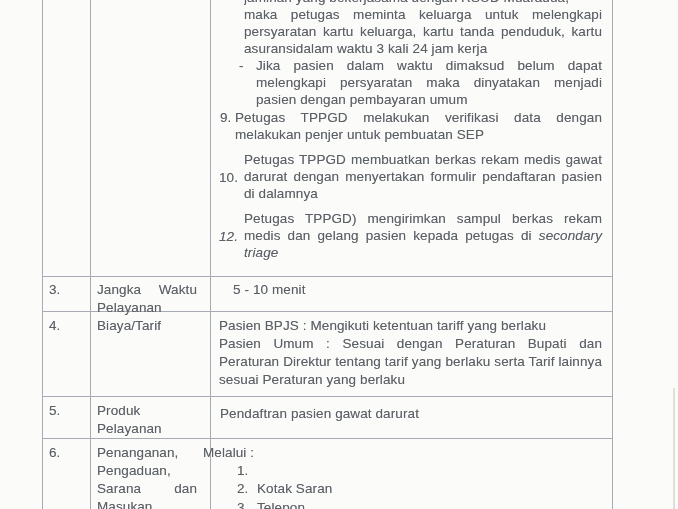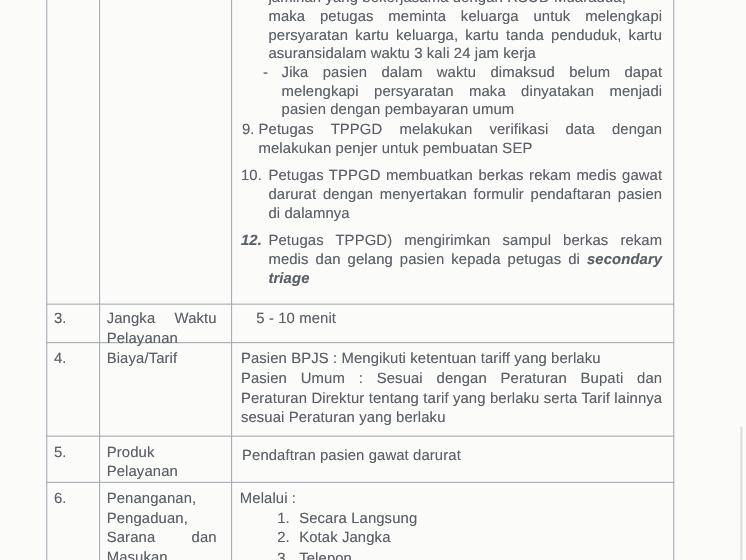--- a/index.html
+++ b/index.html
@@ -22,24 +22,24 @@
   .row-label{width:120px;padding:0 14px 0 6px;text-align:justify;line-height:18px;}
   
   .cont{margin-left:26px;}
   .clip{height:6px;overflow:hidden;margin-left:26px;}
   .clip .inner{margin-top:-11px;}
   .flexitem{display:flex;}
   .dash-col{width:21px;flex:none;padding-left:4px;}
   .dash-item{margin-left:17px;}
   .num{flex:none;}
   .n-narrow{width:17px;padding-left:2px;}
-  .n-wide{width:26px;padding-left:1px;}
+  .n-wide{width:26px;padding-left:1px;margin-top:18px;}
   .itm{margin-bottom:8px;}
   .itm:last-child{margin-bottom:0;}
-  .it{font-style:italic;font-weight:bold;}
+  .it{font-style:italic;}
   .txt{flex:1;}
   
   .chan{display:flex;margin-left:34px;margin-bottom:1px;}
   .chan .num{width:20px;}
 </style>
 </head>
 <body>
 
 <div class="page">
 
@@ -93,29 +93,28 @@
     <div>Pasien BPJS : Mengikuti ketentuan tariff yang berlaku</div>
     <div class="justify">Pasien Umum : Sesuai dengan Peraturan Bupati dan Peraturan Direktur tentang tarif yang berlaku serta Tarif lainnya sesuai Peraturan yang berlaku</div>
   </div>
 
   <div class="cell" style="left:43px;top:402px;width:46px;padding-left:6px">5.</div>
   <div class="cell" style="left:211px;top:405px;width:401px;padding-left:9px">Pendaftran pasien gawat darurat</div>
   <div class="cell row-label" style="left:91px;top:402px;height:36px">Produk Pelayanan</div>
 
   <div class="cell" style="left:43px;top:444px;width:46px;padding-left:6px">6.</div>
   <div class="cell row-label" style="left:91px;top:444px;height:65px">Penanganan, Pengaduan, Sarana dan Masukan</div>
-  <div class="cell" style="left:211px;top:444px;width:401px;height:65px;padding-left:7px;line-height:17.5px">
+  <div class="cell" style="left:196px;top:444px;width:401px;height:65px;padding-left:7px;line-height:17.5px">
     <div>Melalui :</div>
     <div class="chan">
       <span class="num">1.</span>
-      <span>Secara Langsung</span>
     </div>
     <div class="chan">
       <span class="num">2.</span>
-      <span>Kotak Jangka</span>
+      <span>Kotak Saran</span>
     </div>
     <div class="chan">
       <span class="num">3.</span>
       <span>Telepon</span>
     </div>
   </div>
 
 </div>
 
 </body></html>

